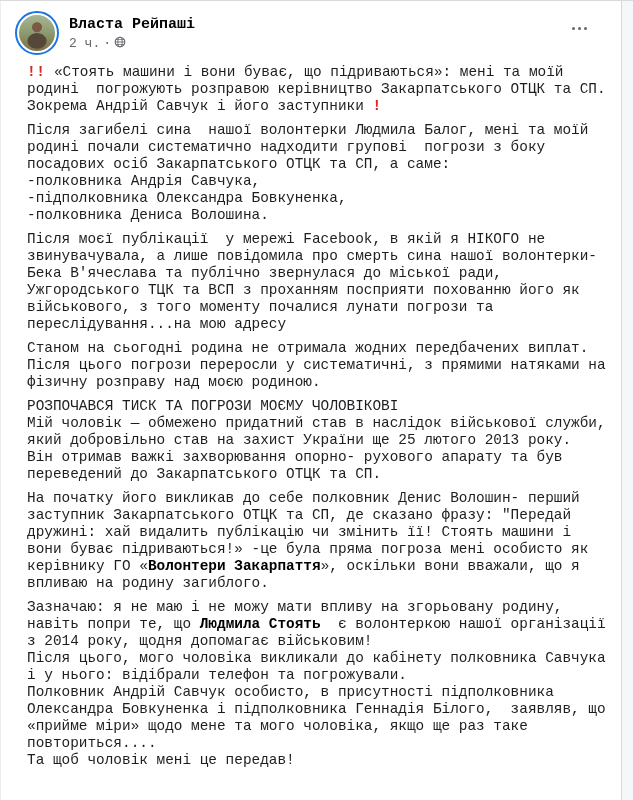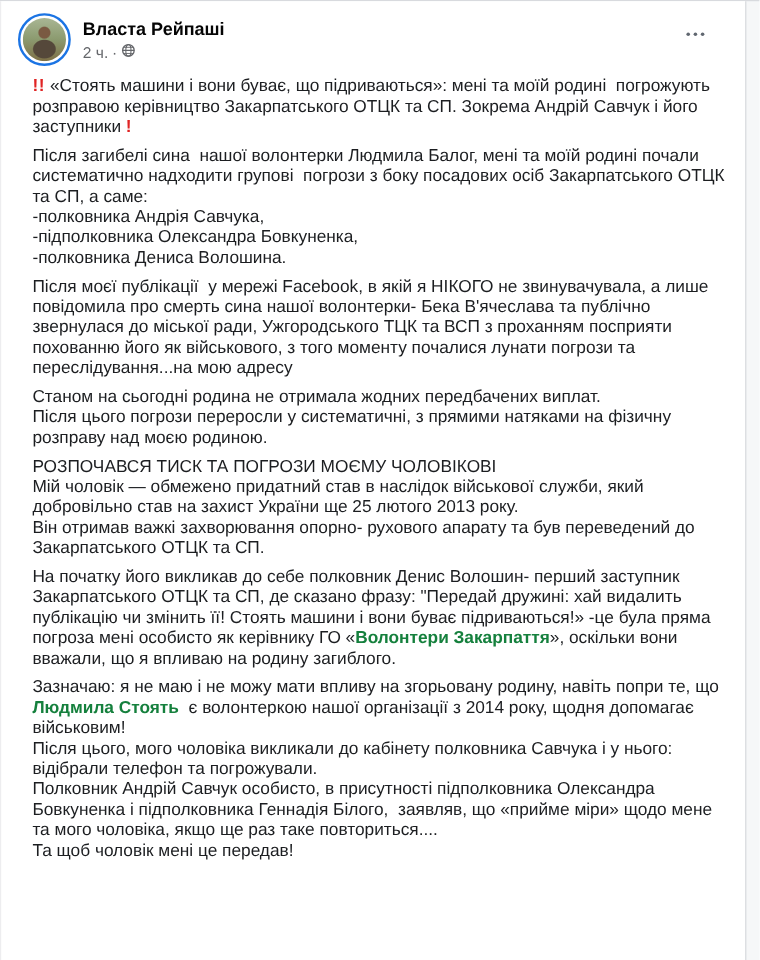--- a/index.html
+++ b/index.html
@@ -4,21 +4,21 @@
 <style>
   html,body{margin:0;padding:0;}
   body{
     width:633px;height:800px;overflow:hidden;
     background:#f6f7f8;
     font-family:"Liberation Sans","DejaVu Sans",sans-serif;
     -webkit-font-smoothing:antialiased;
   }
   .page{
     position:relative;width:633px;height:744px;
-    border-top:1px solid #d8dade;box-sizing:border-box;
+    border-top:1px solid #d8dade;box-sizing:border-box;font-family:Liberation Mono, monospace;
   }
   .card{
     position:absolute;left:0;top:0;width:622px;height:800px;
     background:#ffffff;box-sizing:border-box;
     border-left:1px solid #ededef;border-right:1px solid #d5d7db;
     padding:10px 14px 0 14px;
   }
   
   .header{display:flex;align-items:center;gap:10px;position:relative;}
   .avatar-ring{
@@ -44,21 +44,21 @@
   }
   .menu-dots i{width:3.4px;height:3.4px;border-radius:50%;background:#606770;display:block;}
   
   .post-body{margin-top:9px;}
   .post-body p{
     margin:0 0 7px 12px;
     font-size:14.4px;line-height:17px;color:#1c1e21;
     white-space:pre-wrap;word-wrap:break-word;
   }
   .emoji-red{color:#e02424;font-weight:800;letter-spacing:.5px;}
-  .inline-link{color:#15803d;font-weight:600;cursor:pointer;}
+  .inline-link{color:#000000;font-weight:600;cursor:pointer;}
 </style>
 </head>
 <body>
 
 <div class="page">
   <div class="card">
 
     <div class="header">
       <div class="avatar-ring">
         <div class="avatar-img"></div>

